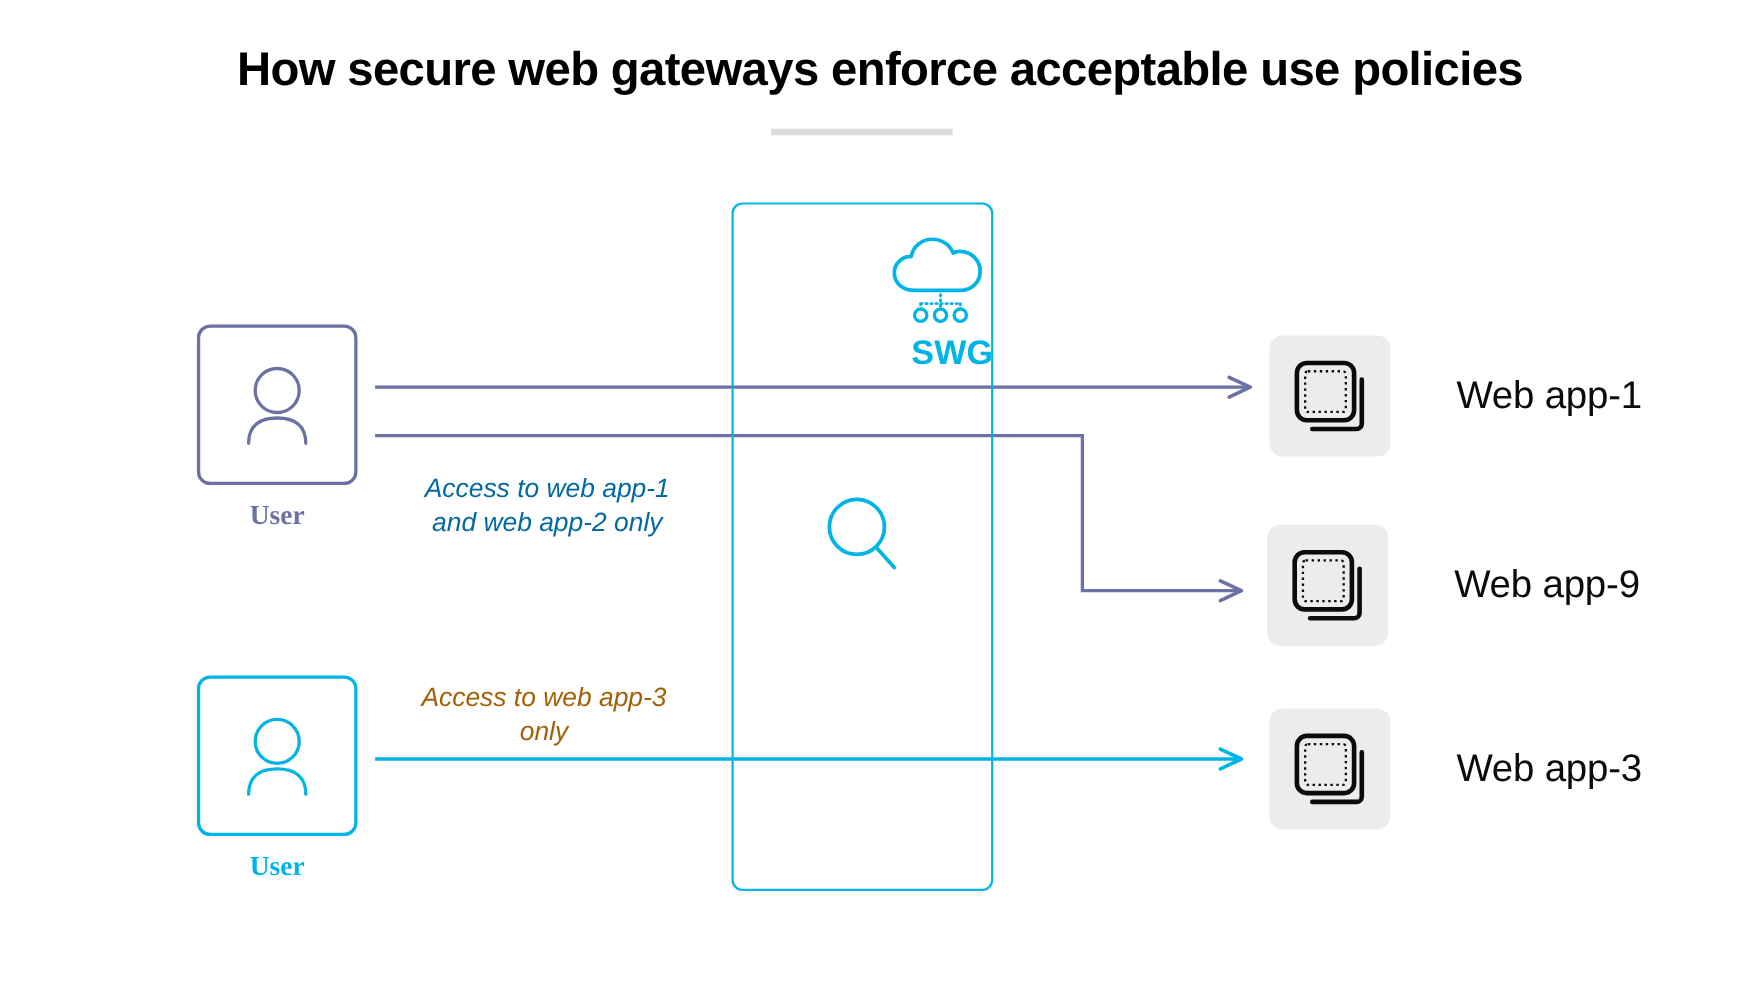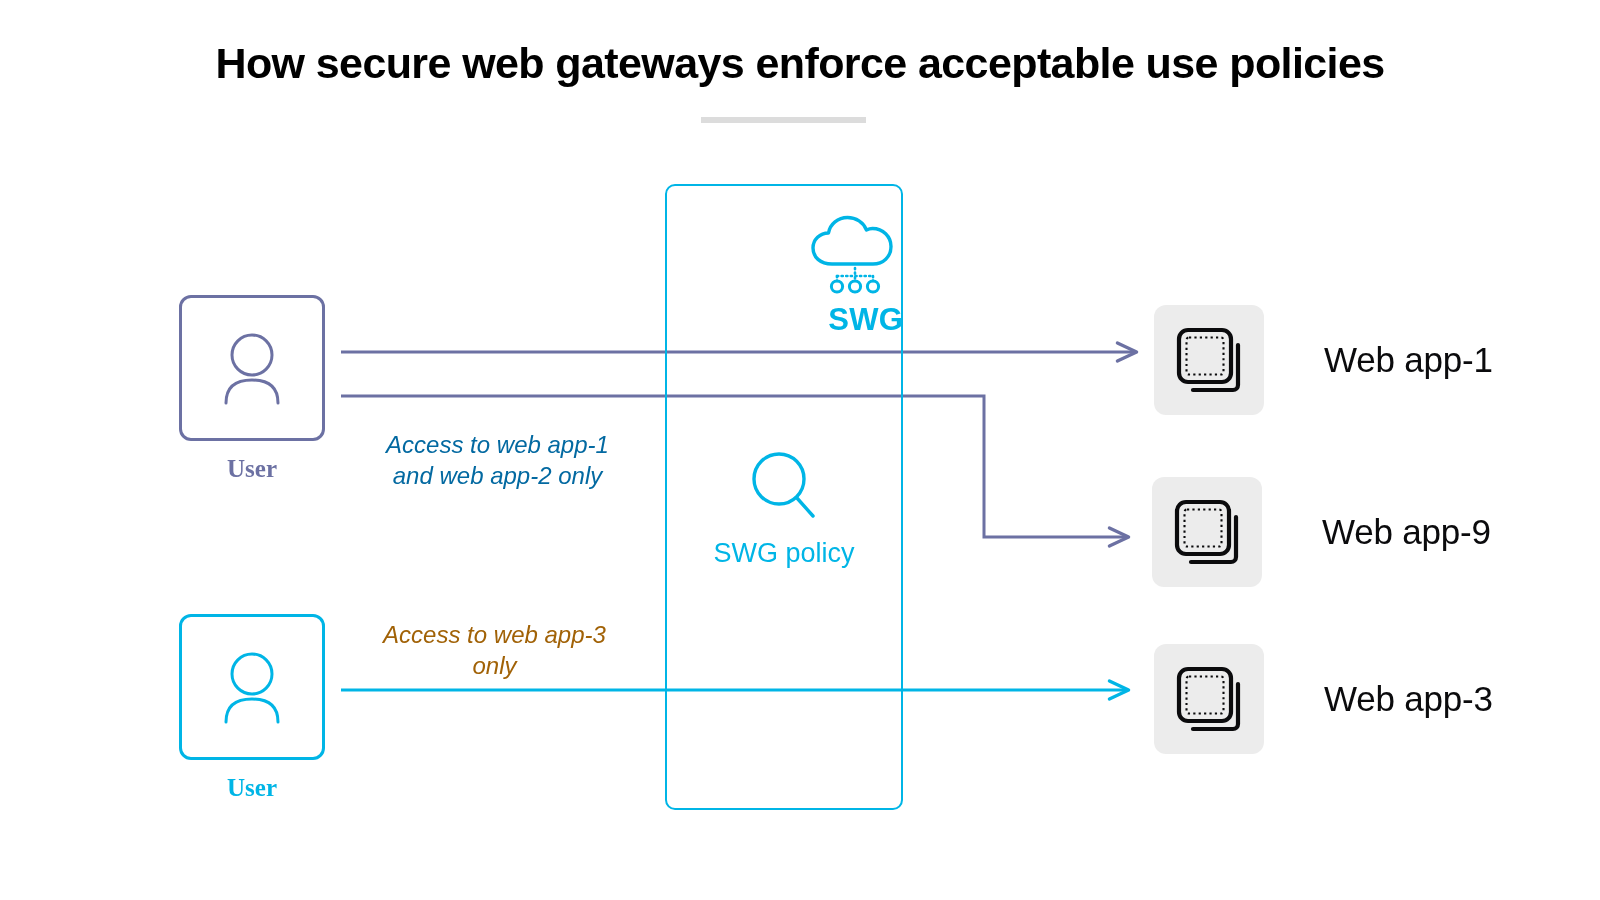--- a/index.html
+++ b/index.html
@@ -220,21 +220,20 @@
     </svg>
     <div id="swg-label">SWG</div>
   </div>
 
   <div id="swg-policy-group">
     <svg width="70" height="72" viewBox="0 0 70 72">
       <circle cx="30" cy="29" r="25" fill="none" stroke="#00B5E6" stroke-width="3.4"></circle>
       <line x1="47.5" y1="47.5" x2="64" y2="66" stroke="#00B5E6" stroke-width="3.4" stroke-linecap="round"></line>
     </svg>
     <div id="swg-policy-label">
-      <div>SWG policy</div>
     </div>
   </div>
 
   <div id="user-top" class="user-node">
     <div class="user-box">
       <svg width="72" height="76" viewBox="0 0 72 76">
         <circle cx="36" cy="25" r="20" fill="none" stroke="#6C71A3" stroke-width="3"></circle>
         <path d="M10,73 C10,57 20,50 36,50 C52,50 62,57 62,73" fill="none" stroke="#6C71A3" stroke-width="3" stroke-linecap="round"></path>
       </svg>
     </div>

